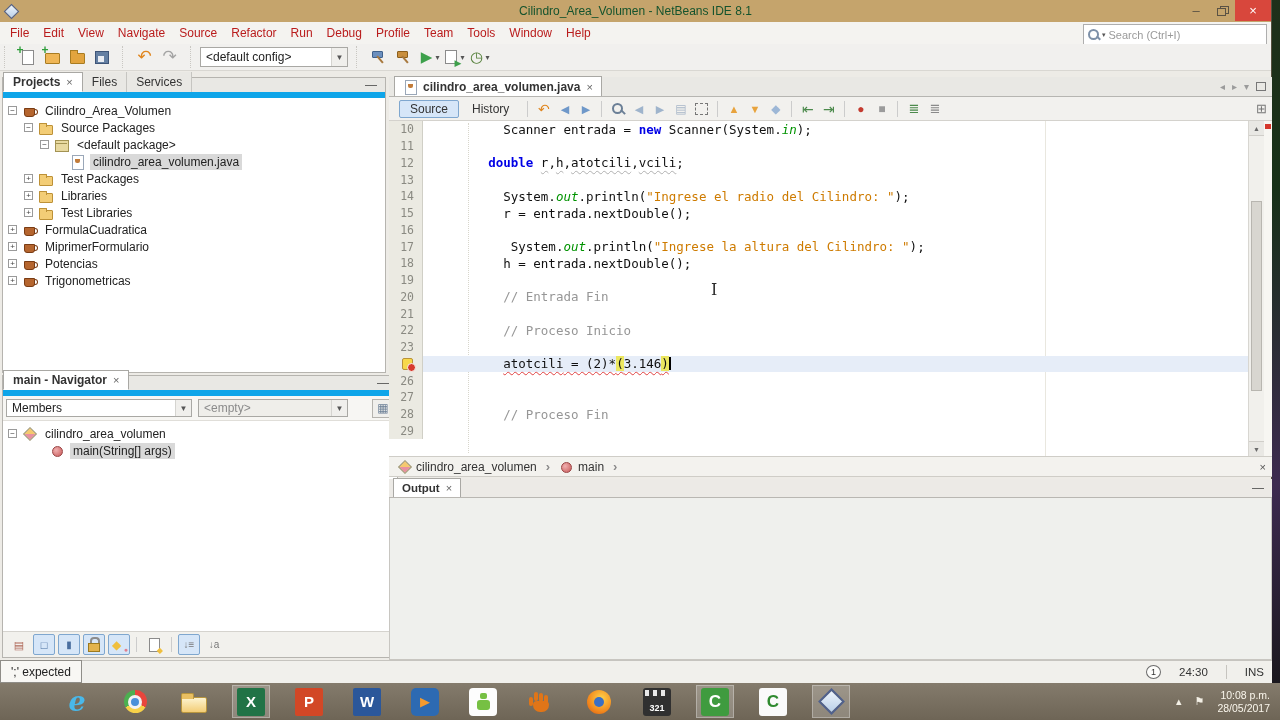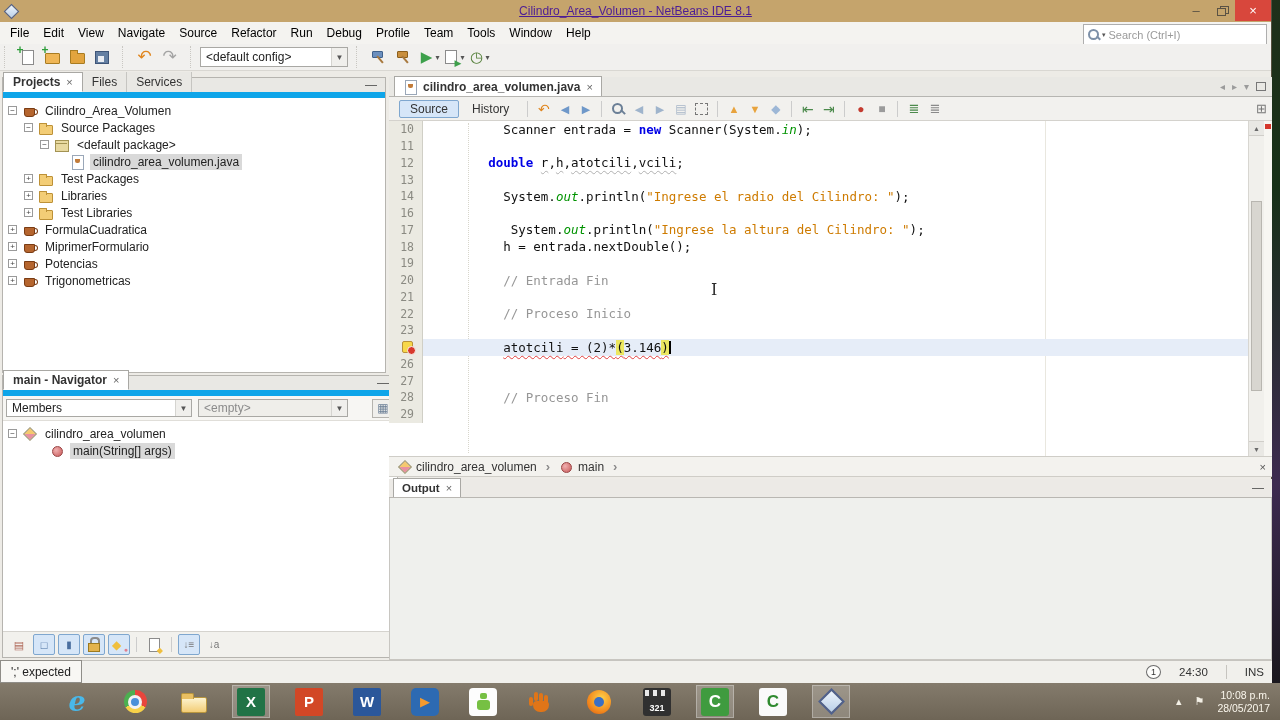--- a/index.html
+++ b/index.html
@@ -6,30 +6,30 @@
   html,body { width:1280px; height:720px; overflow:hidden; }
   body { font-family:"Liberation Sans", sans-serif; position:relative;
          background:linear-gradient(160deg,#3a2f52 0%,#24301c 30%,#173018 55%,#3d2a50 80%,#141414 100%); }
 
   
   .window { position:absolute; left:0; top:0; width:1272px; height:683px; background:#edebe6; border-right:1px solid #55503f; }
 
   .titlebar { position:absolute; left:0; top:0; width:100%; height:22px; background:#c5a46c; display:flex; align-items:center; }
   .nb-cube { width:11px; height:11px; margin-left:6px; transform:rotate(45deg);
              background:linear-gradient(135deg,#eef4fb,#b9cfe8); border:1.5px solid #50618c; flex:none; }
-  .title { position:absolute; left:0; right:0; text-align:center; font-size:12px; color:#4c1d95;text-decoration:underline; }
+  .title { position:absolute; left:0; right:0; text-align:center; font-size:12px; color:#14532d; }
   .wc-box { position:absolute; right:0; top:0; height:21px; display:flex; }
   .wc { width:26px; height:21px; display:flex; align-items:center; justify-content:center; color:#5a5244; font-size:13px; }
   .wc-close { width:36px; background:#d8473c; color:#fff; font-size:13px; }
   .rg { position:relative; width:10px; height:9px; display:inline-block; }
   .rg::before { content:""; position:absolute; left:3px; top:0; width:7px; height:6px; border:1px solid #5a5244; }
   .rg::after  { content:""; position:absolute; left:0; top:2px; width:7px; height:6px; border:1px solid #5a5244; background:#c5a46c; }
 
   .menubar { position:absolute; left:0; top:22px; width:100%; height:22px; background:#f4f3f0; display:flex; align-items:center; padding-left:3px; }
-  .menu-item { padding:3px 7px; font-size:12px; color:#000000; }
+  .menu-item { padding:3px 7px; font-size:12px; color:#b91c1c; }
   .searchbox { position:absolute; right:4px; top:2px; width:184px; height:22px; background:#fff; border:1px solid #aeaeae; display:flex; align-items:center; padding:0 3px; }
   .mag { position:relative; width:14px; height:14px; flex:none; }
   .mag::before { content:""; position:absolute; left:1px; top:1px; width:7px; height:7px; border:2px solid #7d90a8; border-radius:50%; }
   .mag::after { content:""; position:absolute; left:9px; top:9px; width:5px; height:2px; background:#7d90a8; transform:rotate(45deg); }
   .sdd { font-size:7px; color:#555; margin:0 3px 0 1px; }
   .searchbox input { border:none; outline:none; flex:1; font-size:11px; color:#333; background:transparent; font-family:"Liberation Sans",sans-serif; }
   .searchbox input::placeholder { color:#9a9a9a; }
 
   .main-toolbar { position:absolute; left:0; top:44px; width:100%; height:27px; background:#f1f0ee; border-bottom:1px solid #d9d7d2; display:flex; align-items:center; padding-left:4px; }
   .tb-group { display:flex; align-items:center; margin-right:8px; padding-left:9px; border-left:1px dotted #c9c7c2; height:22px; }
@@ -508,20 +508,24 @@
         </div>
         <div class="code-line">
           <span class="ln">13</span>
           <span class="lbody"></span>
         </div>
         <div class="code-line">
           <span class="ln">14</span>
           <span class="lbody"><span class="tk-p">        System.</span><span class="tk-g">out</span><span class="tk-p">.println(</span><span class="tk-s">"Ingrese el radio del Cilindro: "</span><span class="tk-p">);</span></span>
         </div>
         <div class="code-line">
+          <span class="ln">15</span>
+          <span class="lbody"><span class="tk-p">        r = entrada.nextDouble();</span></span>
+        </div>
+        <div class="code-line">
           <span class="ln">16</span>
           <span class="lbody"></span>
         </div>
         <div class="code-line">
           <span class="ln">17</span>
           <span class="lbody"><span class="tk-p">         System.</span><span class="tk-g">out</span><span class="tk-p">.println(</span><span class="tk-s">"Ingrese la altura del Cilindro: "</span><span class="tk-p">);</span></span>
         </div>
         <div class="code-line">
           <span class="ln">18</span>
           <span class="lbody"><span class="tk-p">        h = entrada.nextDouble();</span></span>

